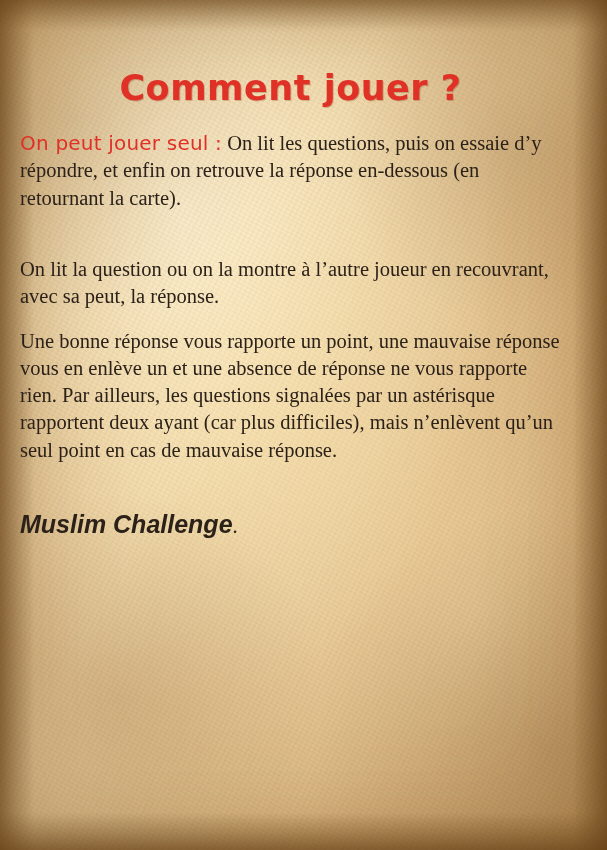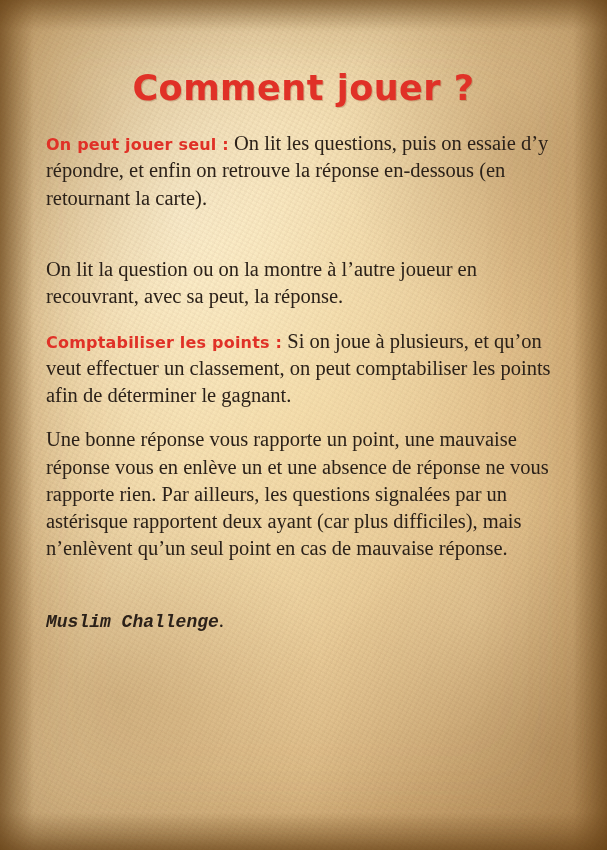--- a/index.html
+++ b/index.html
@@ -57,21 +57,21 @@
     background:
       linear-gradient(to right, rgba(90, 56, 16, 0.42) 0px, rgba(90, 56, 16, 0.0) 34px),
       linear-gradient(to left, rgba(90, 56, 16, 0.42) 0px, rgba(90, 56, 16, 0.0) 34px),
       linear-gradient(to bottom, rgba(90, 56, 16, 0.38) 0px, rgba(90, 56, 16, 0.0) 30px),
       linear-gradient(to top, rgba(90, 56, 16, 0.45) 0px, rgba(90, 56, 16, 0.0) 38px);
   }
 
   .content {
     position: relative;
     z-index: 3;
-    padding: 68px 46px 20px 46px;
+    padding: 68px 46px 20px 20px;
   }
 
   .title {
     text-align: center;
     color: #e03127;
     font-family: "DejaVu Sans", sans-serif;
     font-weight: bold;
     font-size: 35px;
     letter-spacing: 0.5px;
     margin: 0 0 22px 0;
@@ -82,53 +82,50 @@
     color: #2b2119;
     font-size: 20.5px;
     line-height: 1.33;
     margin: 0 0 17px 0;
     text-align: left;
   }
 
   .lead {
     color: #e03127;
     font-family: "DejaVu Sans", sans-serif;
-    font-weight: bold;
-    font-size: 16px;
+    font-weight: normal;
+    font-size: 20px;
     letter-spacing: 0.2px;
   }
 
   .brand {
-    font-family: Liberation Mono, monospace;
+    font-family: Liberation Sans, sans-serif;
     font-weight: bold;
     font-style: italic;
-    font-size: 18px;
+    font-size: 25px;
     color: #2b2119;
   }
 </style>
 </head>
 <body>
 
 <div class="card">
   <div class="content">
 
     <h1 class="title">Comment jouer ?</h1>
 
     <p class="para">
       <span class="lead">On peut jouer seul  :</span><span> On lit les questions, puis on essaie d’y répondre, et enfin on retrouve la réponse en-dessous (en retournant la carte).</span>
     </p>
 
     <p class="para">
       <br>
       <span>On lit la question ou on la montre à l’autre joueur en recouvrant, avec sa peut, la réponse.</span>
     </p>
 
-    <p class="para">
-      <span class="lead">Comptabiliser les points :</span><span> Si on joue à plusieurs, et qu’on veut effectuer un classement, on peut comptabiliser les points afin de déterminer le gagnant.</span>
-    </p>
 
     <p class="para">Une bonne réponse vous rapporte un point, une mauvaise réponse vous en enlève un et une absence de réponse ne vous rapporte rien. Par ailleurs, les questions signalées par un astérisque rapportent deux ayant (car plus difficiles), mais n’enlèvent qu’un seul point en cas de mauvaise réponse.</p>
 
 
     <p class="para">
       <br>
       <span class="brand">Muslim Challenge</span><span>.</span>
     </p>
 
   </div>

